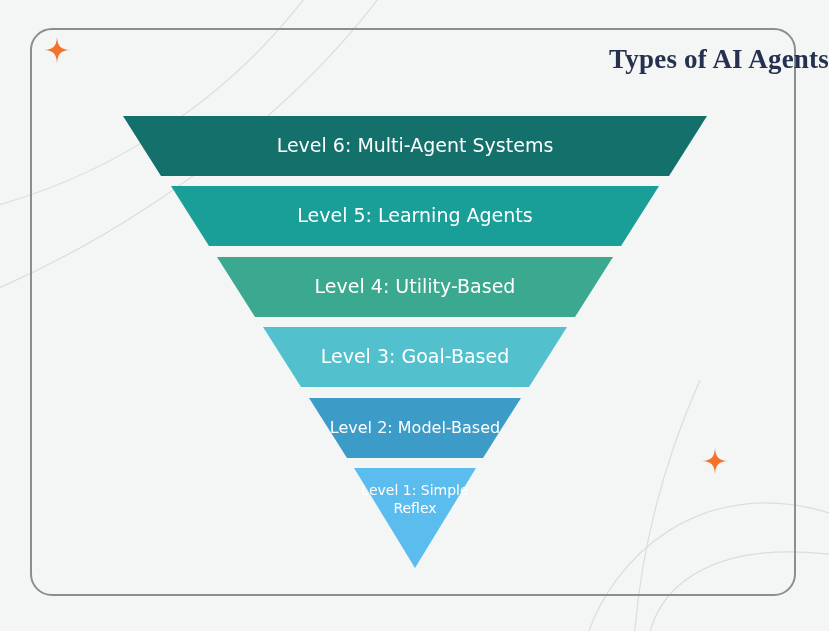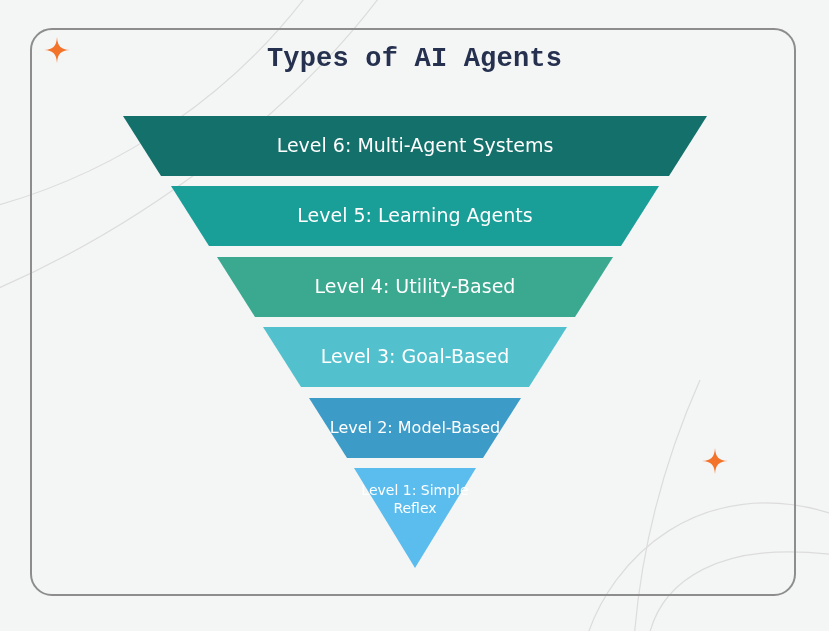--- a/index.html
+++ b/index.html
@@ -34,22 +34,22 @@
     box-sizing: border-box;
     background: transparent;
     z-index: 1;
   }
 
   #page-title {
     position: absolute;
     left: 0;
     top: 44px;
     width: 100%;
-    text-align: center;
-    font-family: Liberation Mono, monospace;
+    text-align: right;
+    font-family: Liberation Serif, serif;
     font-size: 27px;
     font-weight: bold;
     letter-spacing: 0.2px;
     color: #25314f;
     z-index: 3;
   }
 
   #funnel-wrap {
     position: absolute;
     left: 0;

